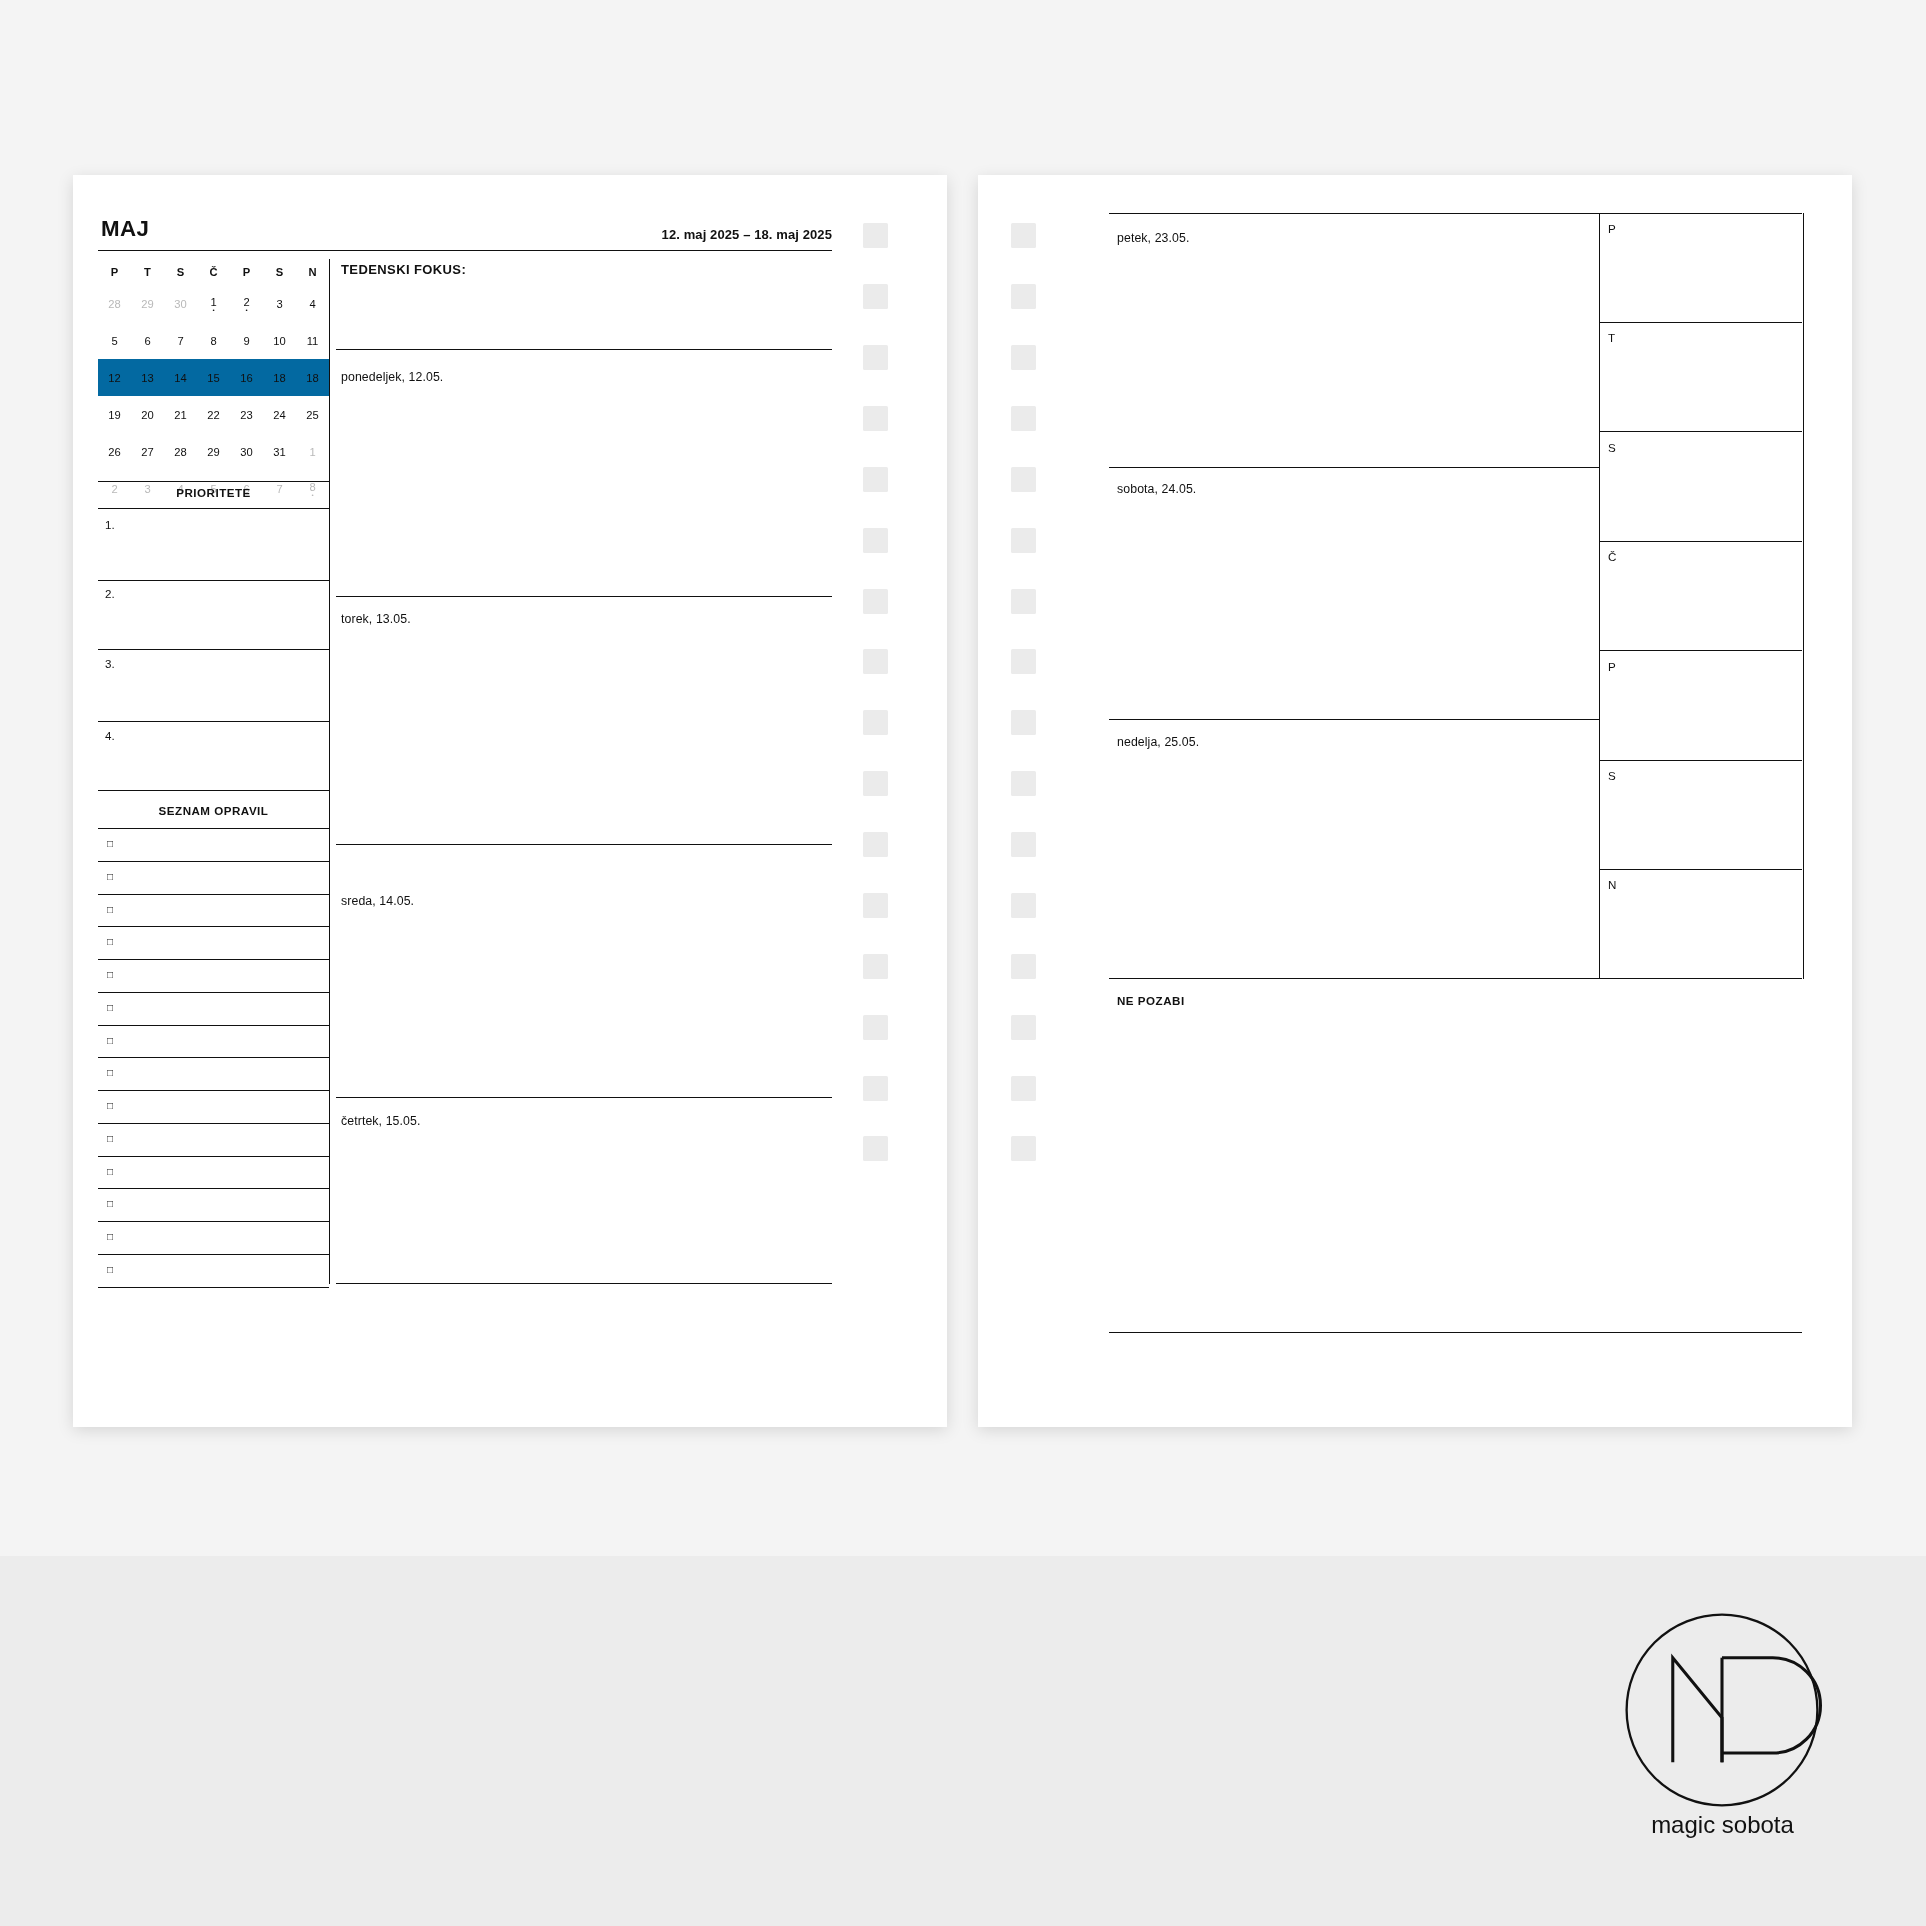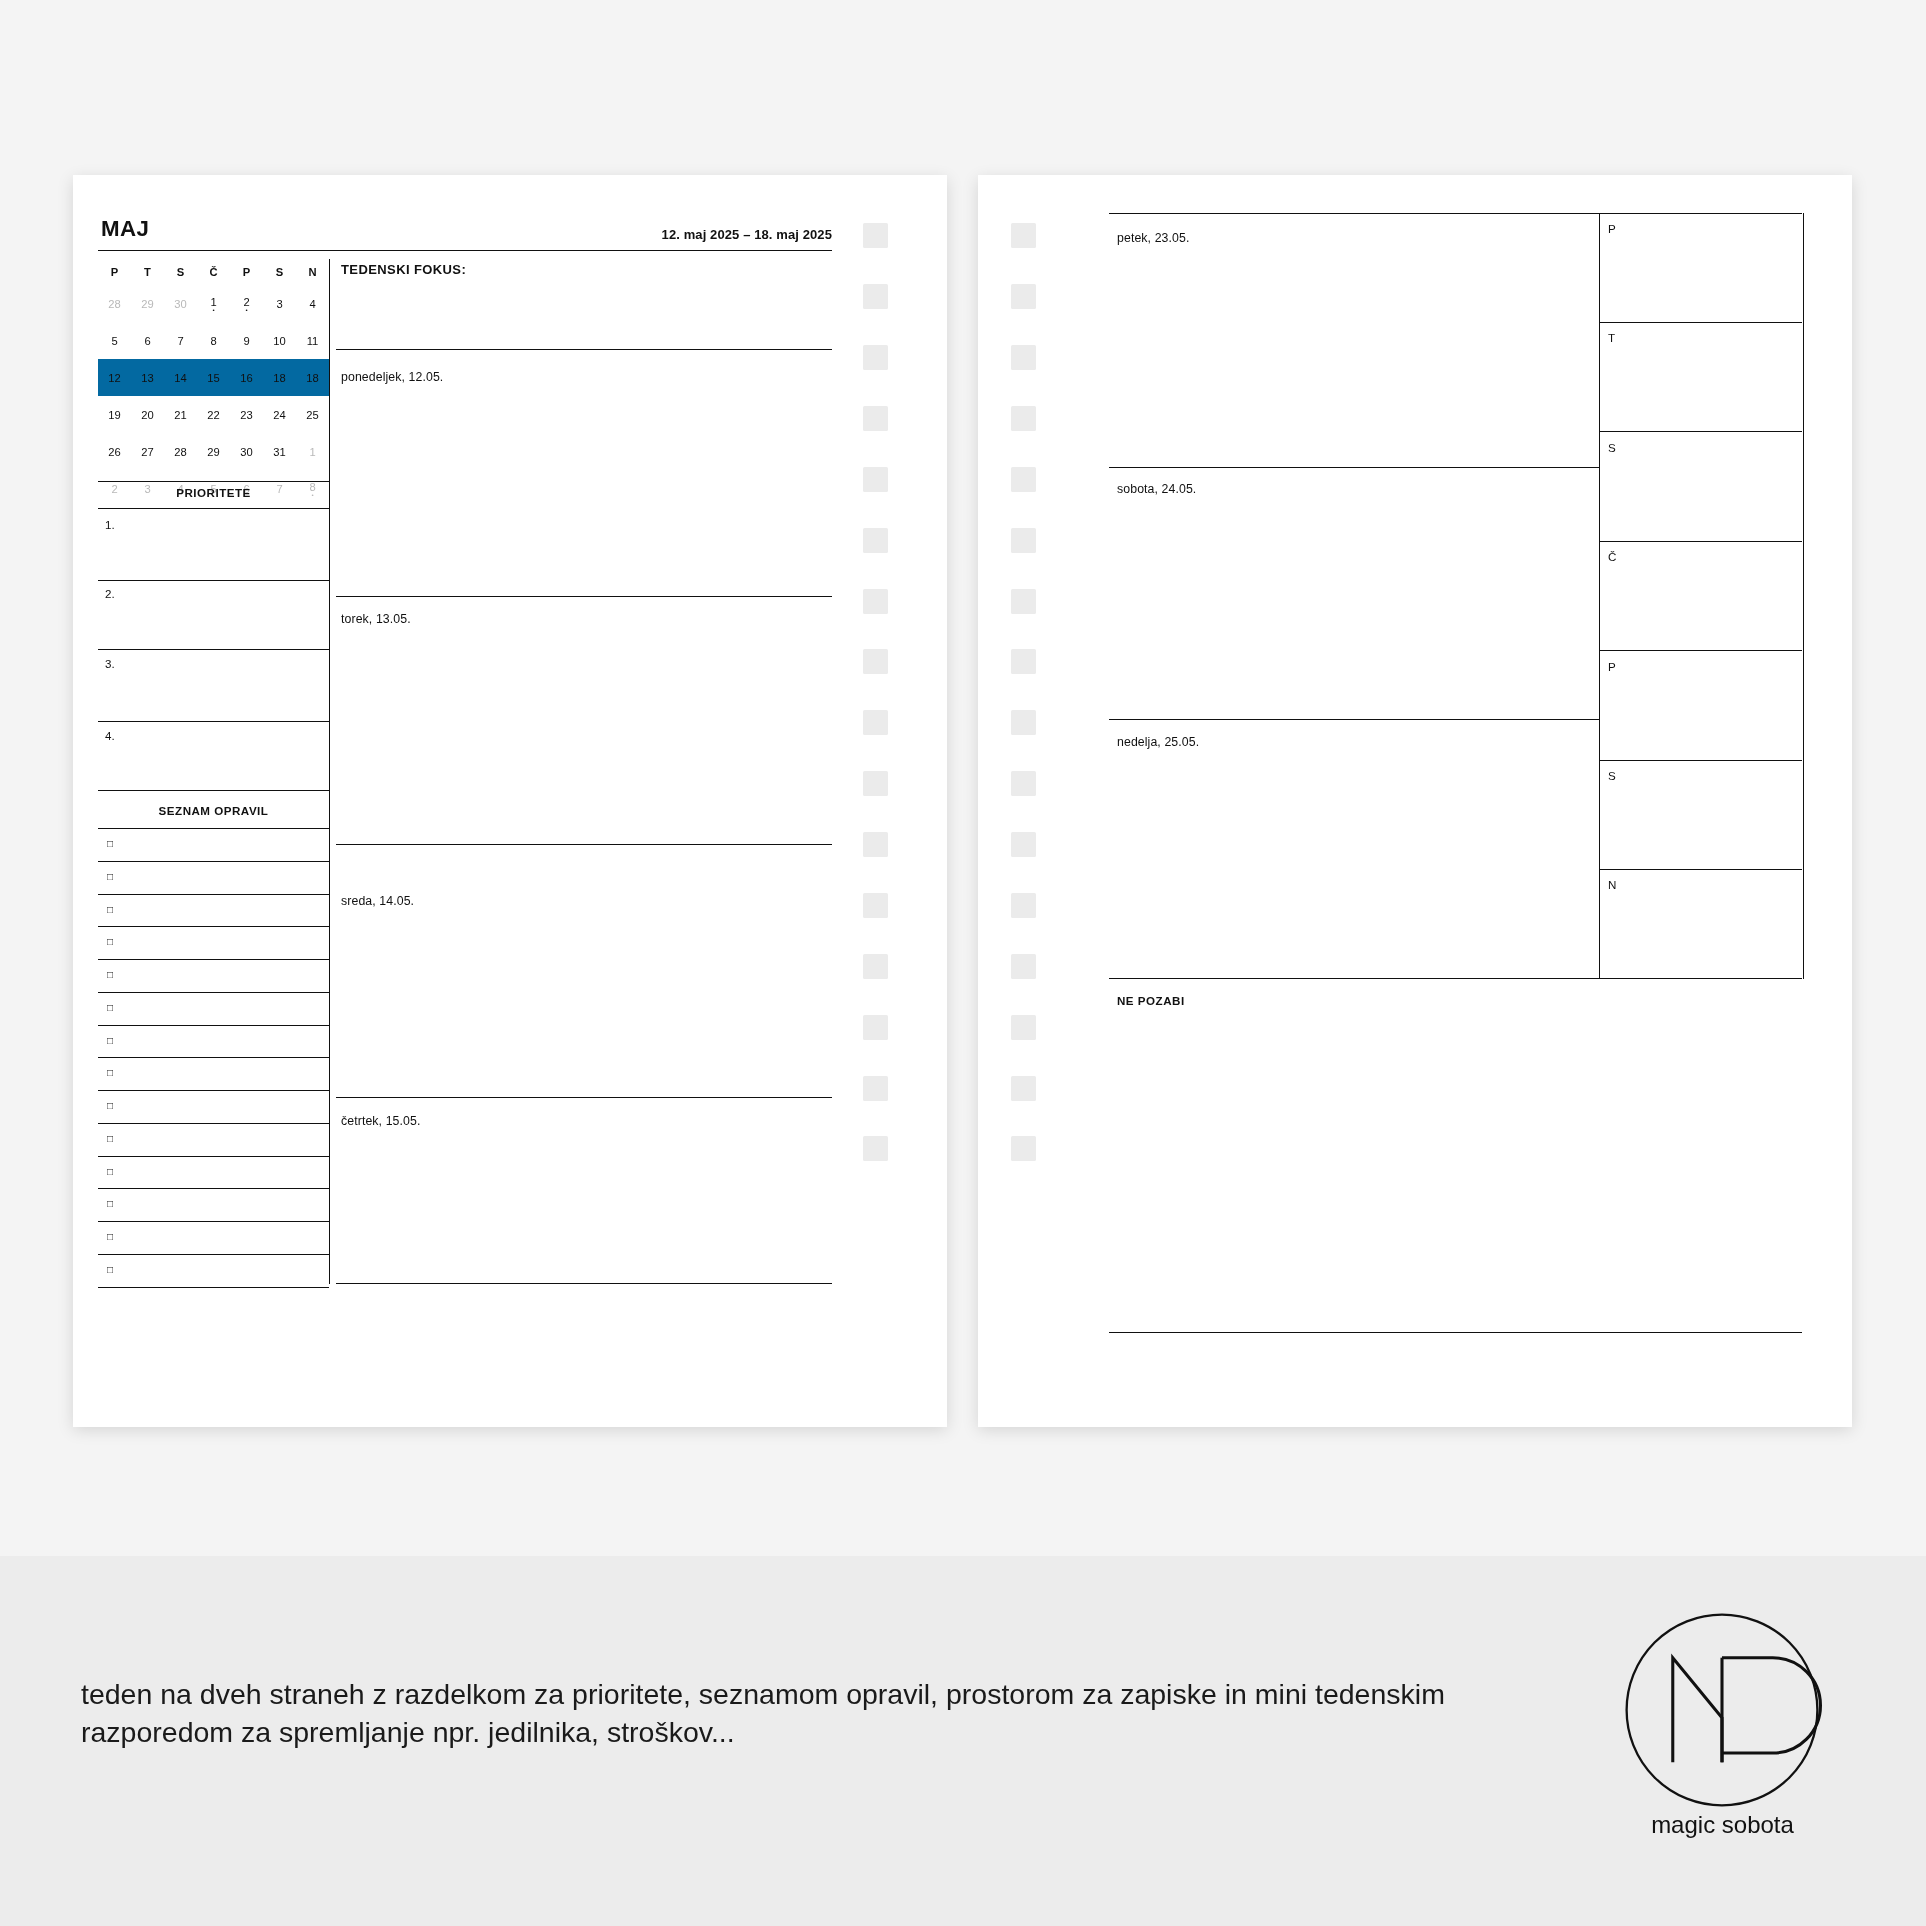--- a/index.html
+++ b/index.html
@@ -315,21 +315,20 @@
         </div>
 
       <div class="nepozabi" style="left:1117px;top:994px;">NE POZABI</div>
       <div class="hline" style="left:1109px;top:1332px;width:693px;"></div>
     </div>
 
   </div>
 
   <div class="band"></div>
 
-  <div class="band-sub">teden na dveh straneh z razdelkom za prioritete, seznamom opravil, prostorom za zapiske in mini tedenskim razporedom za spremljanje npr. jedilnika, stroškov...</div>
 
   <div class="logo-wrap">
     <svg width="200" height="200" viewBox="0 0 260 260" xmlns="http://www.w3.org/2000/svg">
       <circle cx="130" cy="130" r="124" fill="none" stroke="#111" stroke-width="3"></circle>
       <path d="M66 198 L66 62 L130 140 L130 198" fill="none" stroke="#111" stroke-width="4" stroke-linejoin="miter"></path>
       <path d="M130 62 L196 62 A62 62 0 0 1 196 186 L130 186" fill="none" stroke="#111" stroke-width="4"></path>
       <path d="M130 62 L130 198" fill="none" stroke="#111" stroke-width="4"></path>
     </svg>
   </div>
   <div class="logo-text">magic sobota</div>

